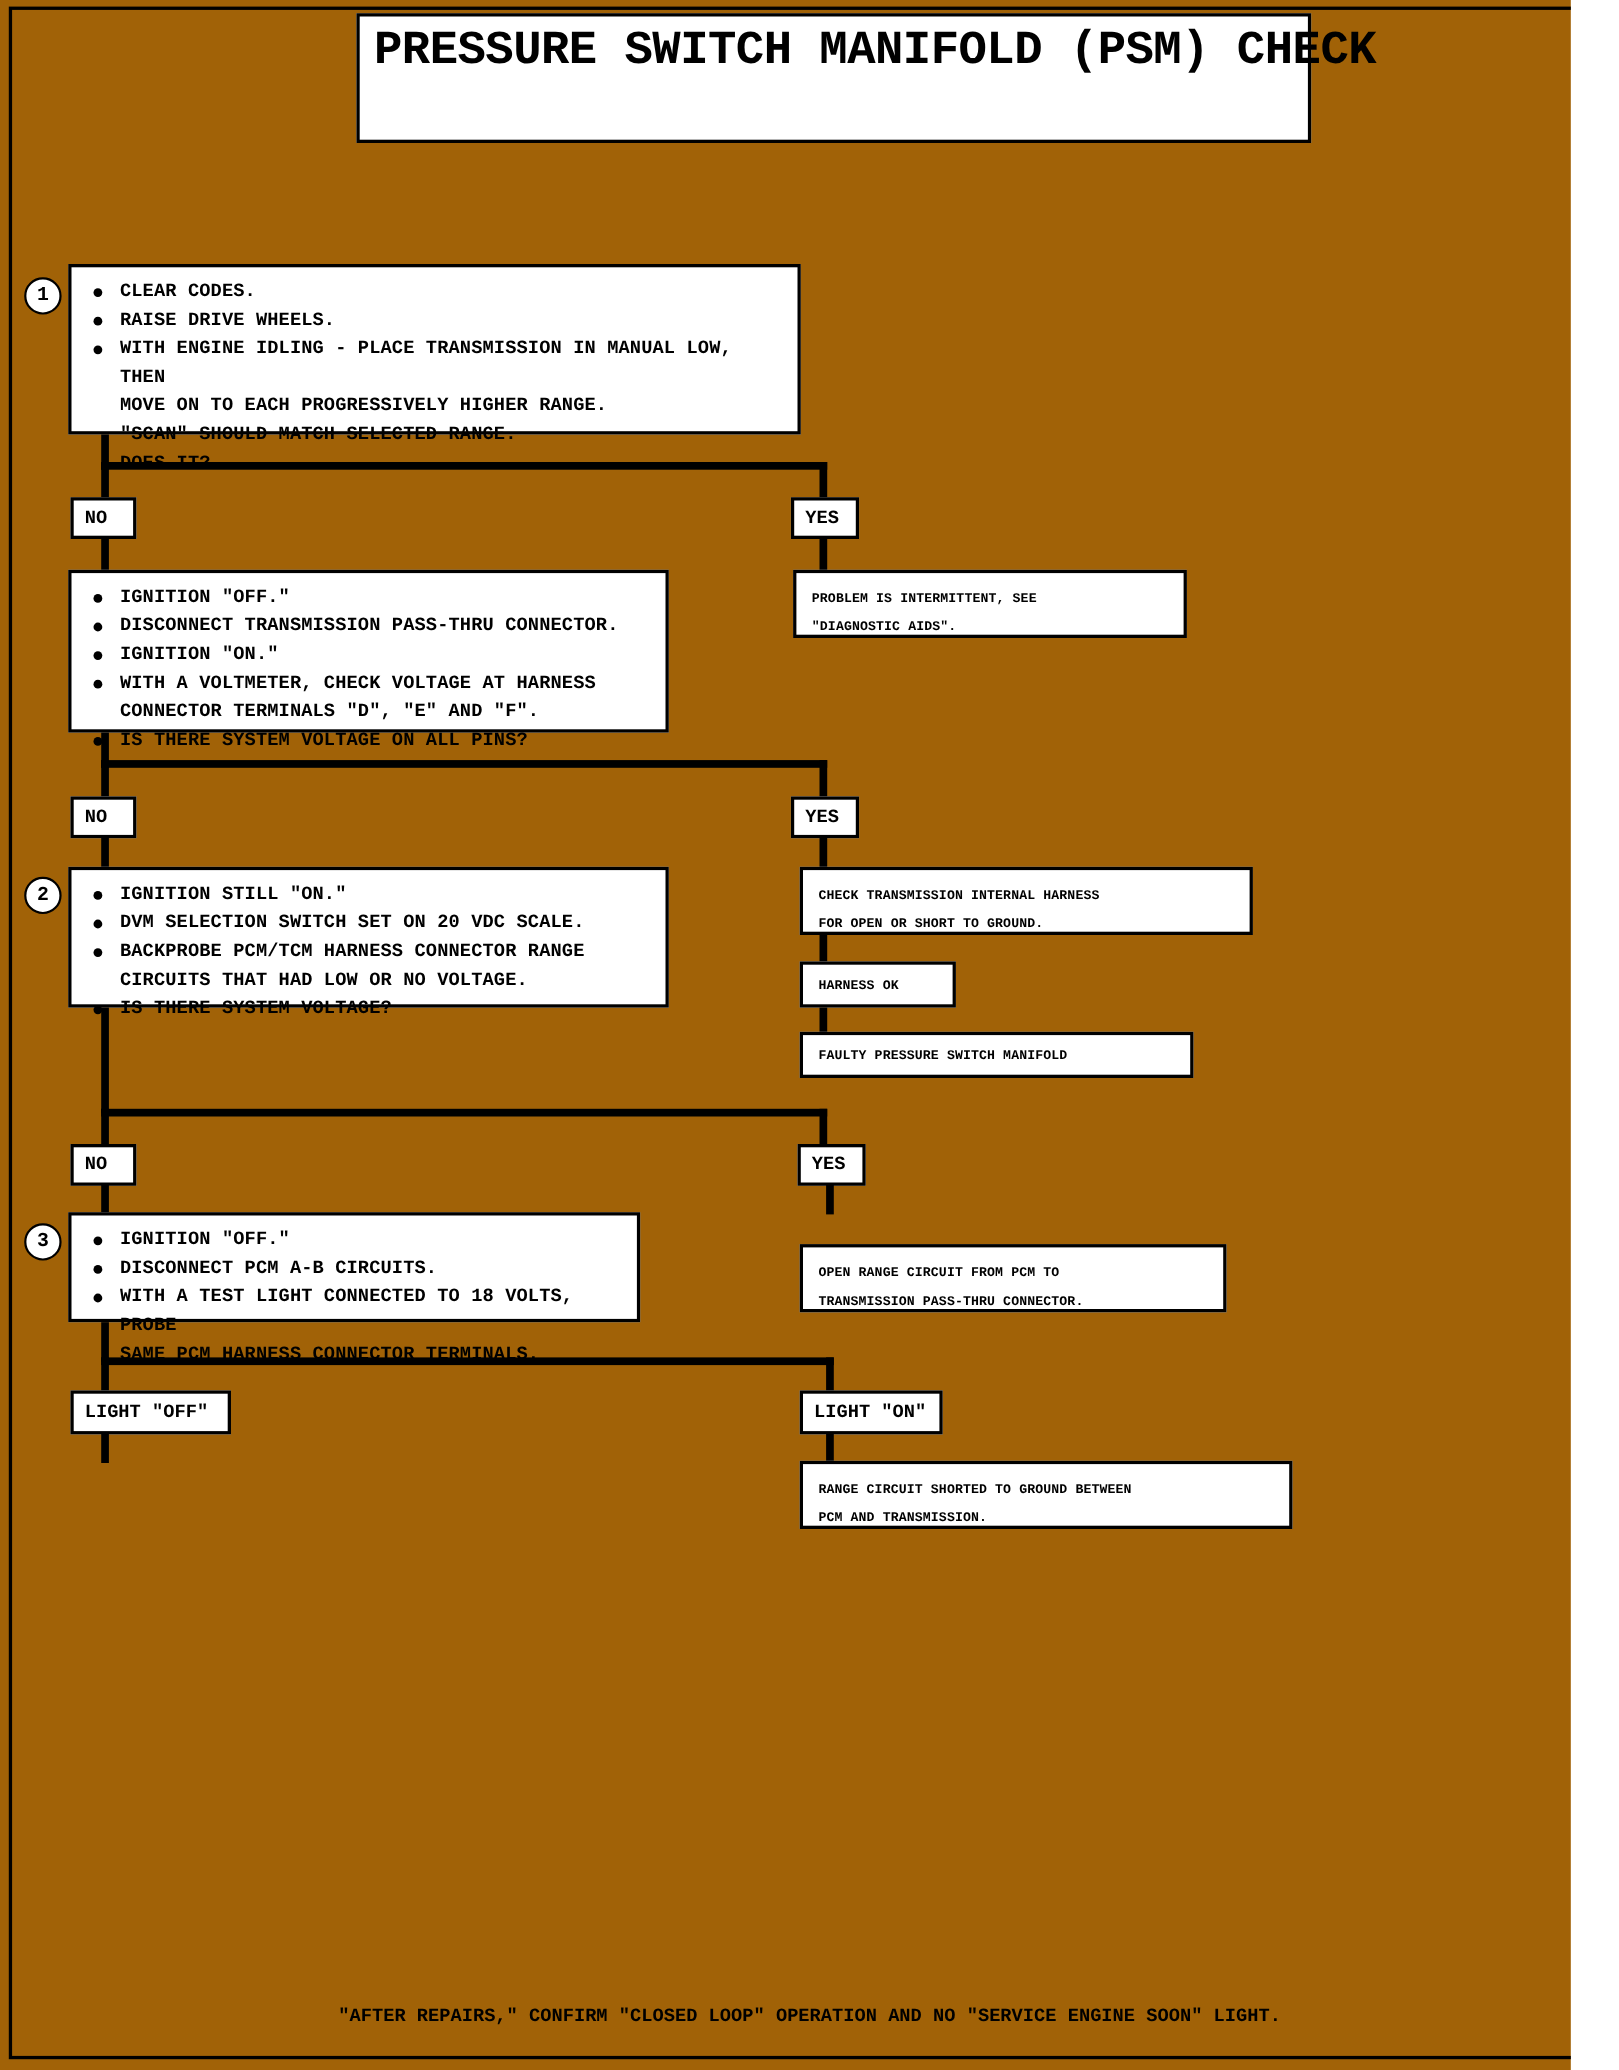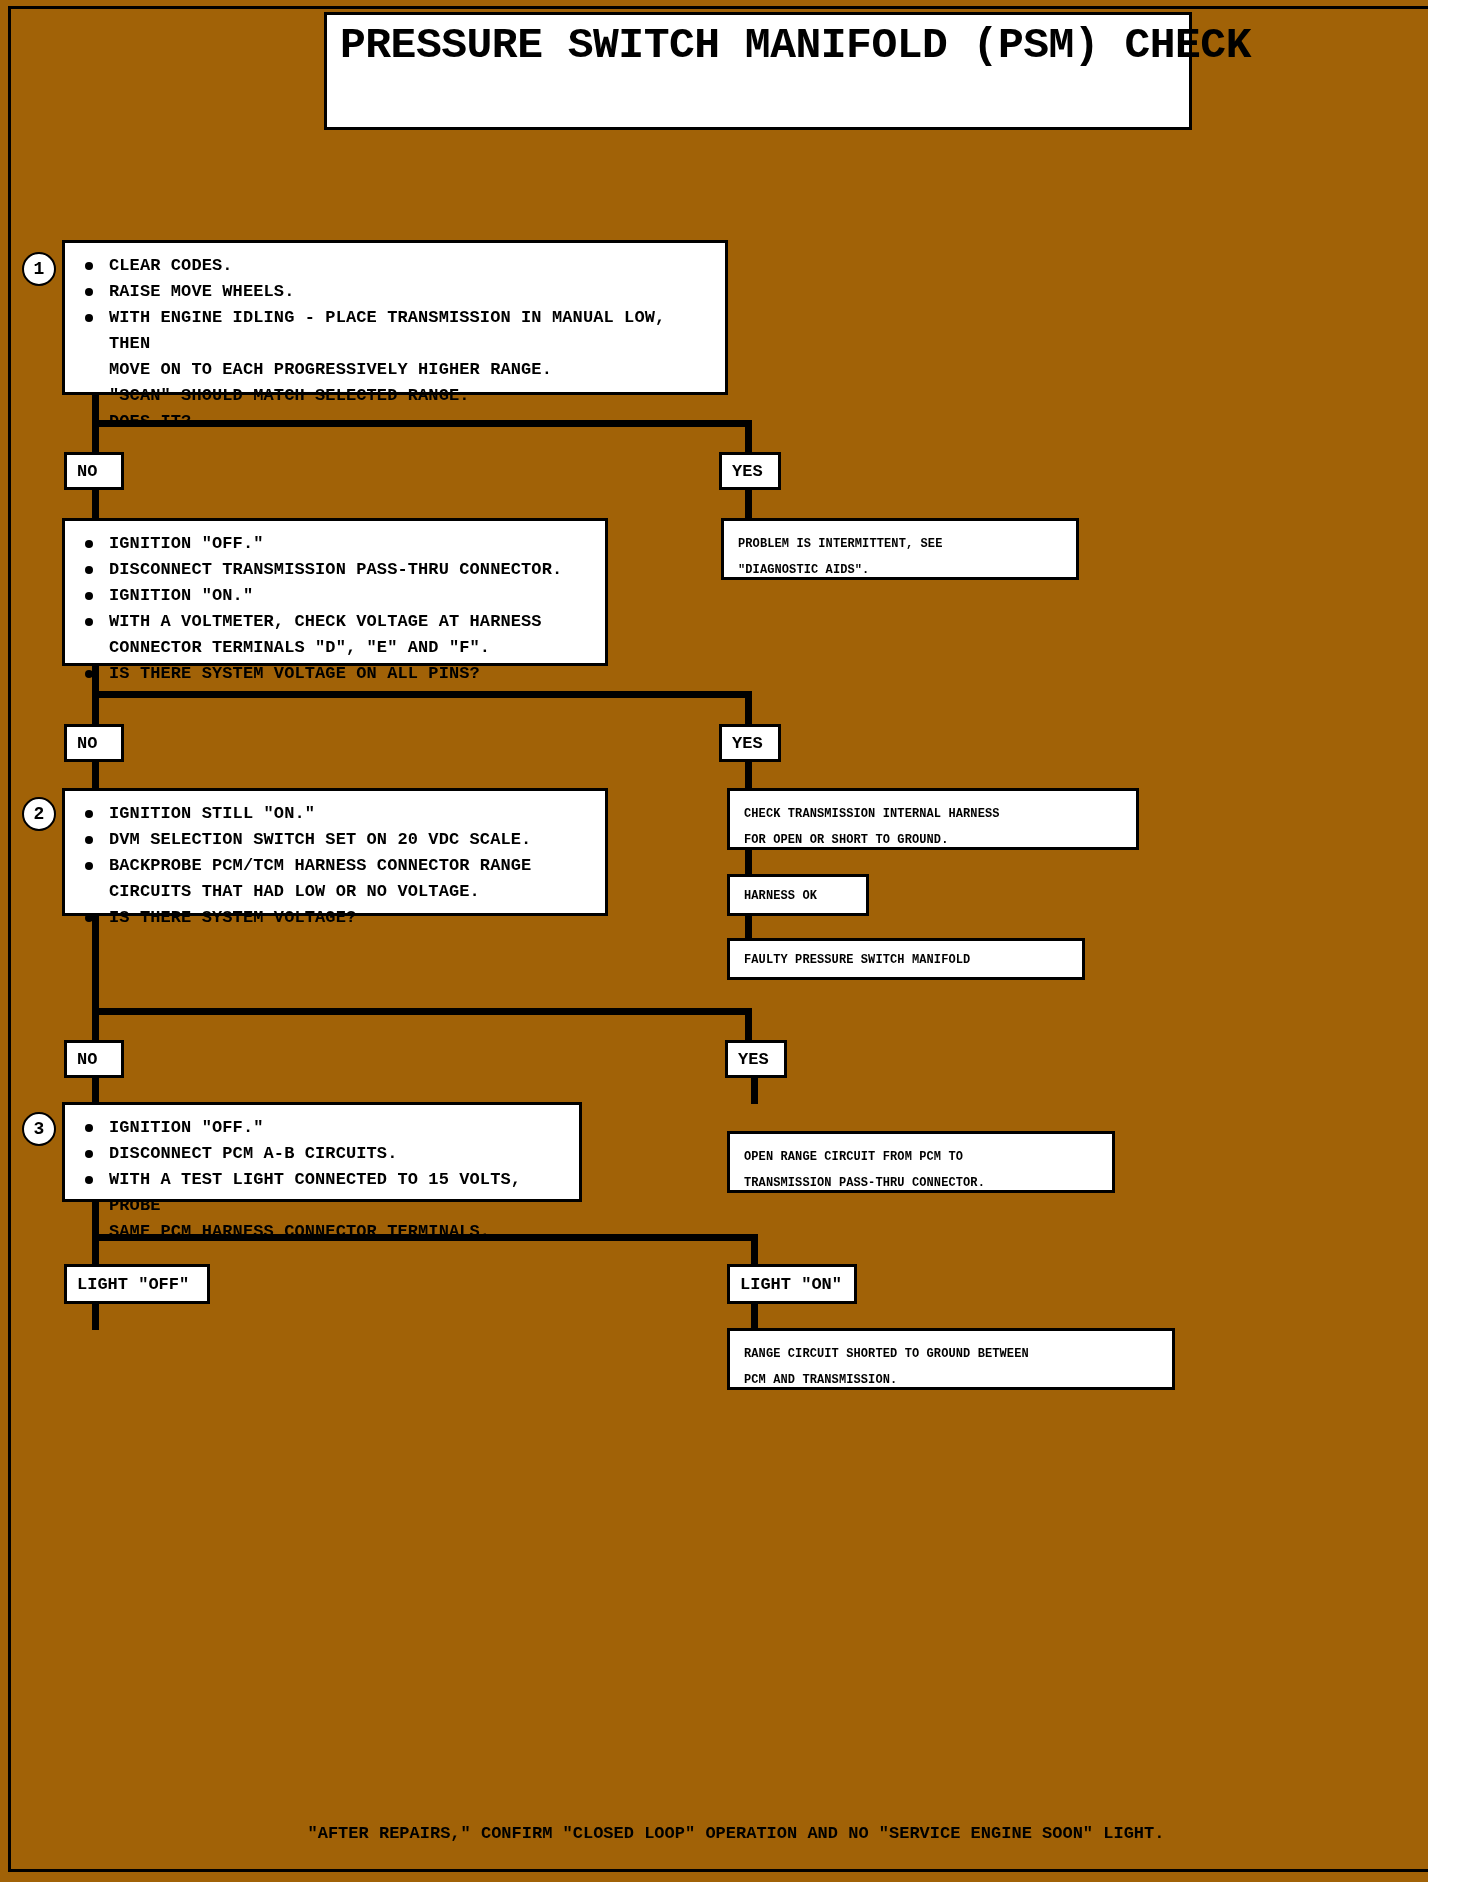--- a/index.html
+++ b/index.html
@@ -163,21 +163,21 @@
   <div class="page-border"></div>
 
   <div class="title-box"></div>
   <div class="title-text">PRESSURE SWITCH MANIFOLD (PSM) CHECK</div>
 
   <div class="step-circle" style="left:22px; top:252px;">1</div>
   <div class="box" style="left:62px; top:240px; width:666px; height:155px;">
     <div class="box-inner">
       <ul class="bullets">
         <li>CLEAR CODES.</li>
-        <li>RAISE MOVE WHEELS.</li>
+        <li>RAISE DRIVE WHEELS.</li>
         <li>WITH ENGINE IDLING - PLACE TRANSMISSION IN MANUAL LOW, THEN
 MOVE ON TO EACH PROGRESSIVELY HIGHER RANGE.
 "SCAN" SHOULD MATCH SELECTED RANGE.
 DOES IT?</li>
       </ul>
     </div>
   </div>
 
   <div class="line-v" style="left:92px; top:395px; height:32px;"></div>
   <div class="line-h" style="left:92px; top:420px; width:660px;"></div>
@@ -270,21 +270,21 @@
 TRANSMISSION PASS-THRU CONNECTOR.</div>
     </div>
   </div>
 
   <div class="step-circle" style="left:22px; top:1112px;">3</div>
   <div class="box" style="left:62px; top:1102px; width:520px; height:100px;">
     <div class="box-inner">
       <ul class="bullets">
         <li>IGNITION "OFF."</li>
         <li>DISCONNECT PCM A-B CIRCUITS.</li>
-        <li>WITH A TEST LIGHT CONNECTED TO 15 VOLTS, PROBE
+        <li>WITH A TEST LIGHT CONNECTED TO 18 VOLTS, PROBE
 SAME PCM HARNESS CONNECTOR TERMINALS.</li>
       </ul>
     </div>
   </div>
 
   <div class="line-v" style="left:92px; top:1202px; height:36px;"></div>
   <div class="line-h" style="left:92px; top:1234px; width:666px;"></div>
   <div class="line-v" style="left:92px; top:1234px; height:34px;"></div>
   <div class="line-v" style="left:751px; top:1234px; height:34px;"></div>
 

